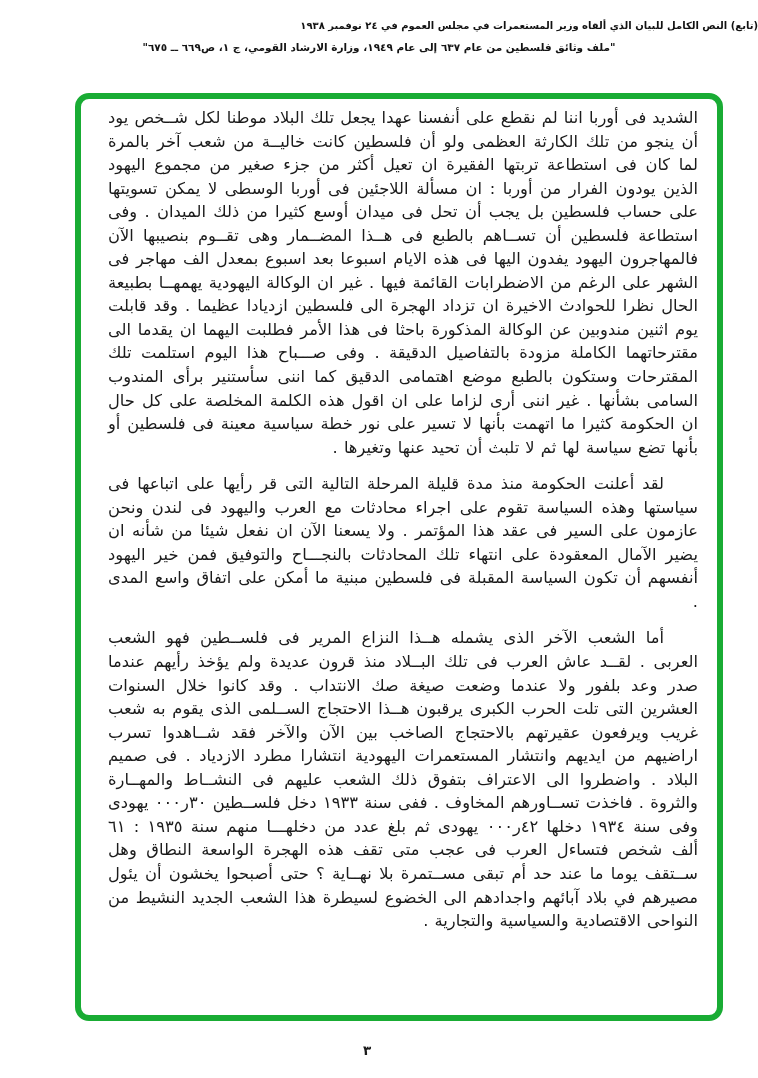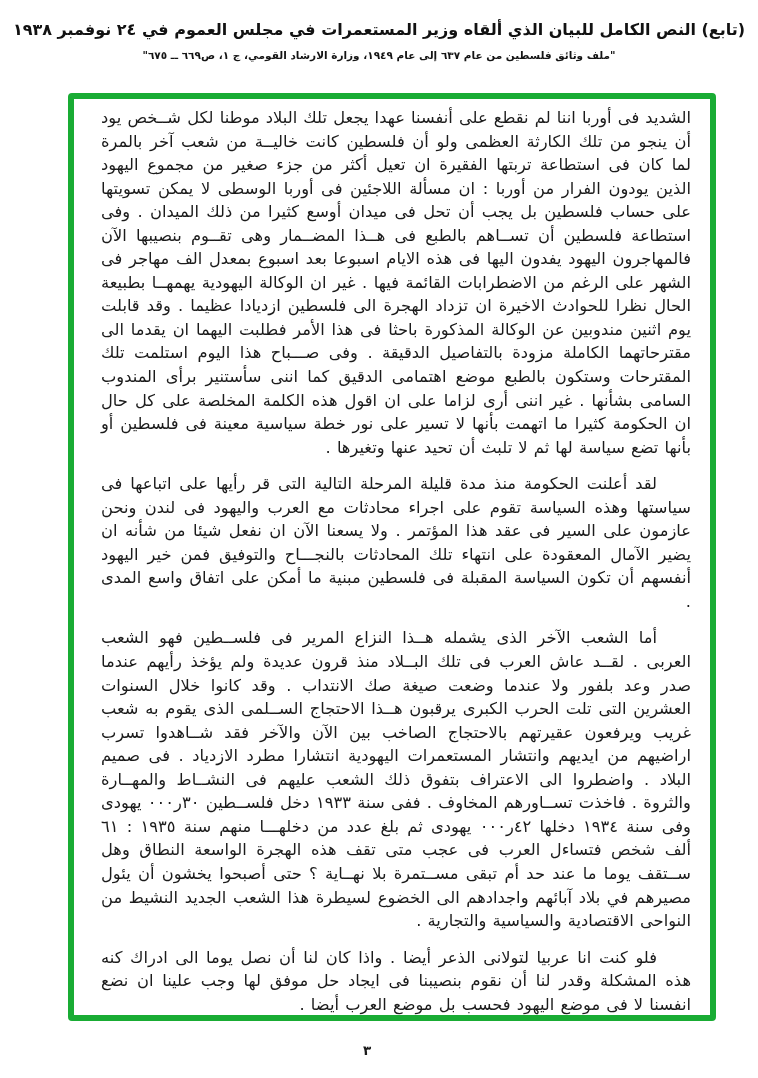--- a/index.html
+++ b/index.html
@@ -20,42 +20,43 @@
   }
   .header {
     position: absolute;
     top: 20px;
     left: 0;
     right: 0;
     text-align: center;
     direction: rtl;
   }
   .title {
-    font-size: 16px;
+    font-size: 10px;
     font-weight: bold;
     color: #121212;
     letter-spacing: 0;
     white-space: nowrap;
+    text-align: right;
   }
   .source {
     margin-top: 10px;
     font-size: 10.5px;
     font-weight: bold;
     color: #141414;
     white-space: nowrap;
   }
   .frame {
     position: absolute;
-    left: 68px;
+    left: 75px;
     top: 93px;
     width: 648px;
     height: 928px;
     box-sizing: border-box;
     border: 6px solid #19ac34;
-    border-radius: 4px;
+    border-radius: 14px;
     background: #ffffff;
     padding: 7px 19px 0 27px;
   }
   .doc-text {
     direction: rtl;
     text-align: justify;
     font-size: 16.3px;
     line-height: 23.55px;
     color: #1b1b1b;
     word-spacing: 1px;
@@ -87,19 +88,18 @@
   <div class="header">
     <div class="title">(تابع) النص الكامل للبيان الذي ألقاه وزير المستعمرات في مجلس العموم في ٢٤ نوفمبر ١٩٣٨</div>
     <div class="source">"ملف وثائق فلسطين من عام ٦٣٧ إلى عام ١٩٤٩، وزارة الارشاد القومي، ج ١، ص٦٦٩ ــ ٦٧٥"</div>
   </div>
 
   <div class="frame">
     <div class="doc-text">
       <p>الشديد فى أوربا اننا لم نقطع على أنفسنا عهدا يجعل تلك البلاد موطنا لكل شــخص يود أن ينجو من تلك الكارثة العظمى ولو أن فلسطين كانت خاليــة من شعب آخر بالمرة لما كان فى استطاعة تربتها الفقيرة ان تعيل أكثر من جزء صغير من مجموع اليهود الذين يودون الفرار من أوربا : ان مسألة اللاجئين فى أوربا الوسطى لا يمكن تسويتها على حساب فلسطين بل يجب أن تحل فى ميدان أوسع كثيرا من ذلك الميدان . وفى استطاعة فلسطين أن تســاهم بالطبع فى هــذا المضــمار وهى تقــوم بنصيبها الآن فالمهاجرون اليهود يفدون اليها فى هذه الايام اسبوعا بعد اسبوع بمعدل الف مهاجر فى الشهر على الرغم من الاضطرابات القائمة فيها . غير ان الوكالة اليهودية يهمهــا بطبيعة الحال نظرا للحوادث الاخيرة ان تزداد الهجرة الى فلسطين ازديادا عظيما . وقد قابلت يوم اثنين مندوبين عن الوكالة المذكورة باحثا فى هذا الأمر فطلبت اليهما ان يقدما الى مقترحاتهما الكاملة مزودة بالتفاصيل الدقيقة . وفى صـــباح هذا اليوم استلمت تلك المقترحات وستكون بالطبع موضع اهتمامى الدقيق كما اننى سأستنير برأى المندوب السامى بشأنها . غير اننى أرى لزاما على ان اقول هذه الكلمة المخلصة على كل حال ان الحكومة كثيرا ما اتهمت بأنها لا تسير على نور خطة سياسية معينة فى فلسطين أو بأنها تضع سياسة لها ثم لا تلبث أن تحيد عنها وتغيرها .</p>
       <p class="indent">لقد أعلنت الحكومة منذ مدة قليلة المرحلة التالية التى قر رأيها على اتباعها فى سياستها وهذه السياسة تقوم على اجراء محادثات مع العرب واليهود فى لندن ونحن عازمون على السير فى عقد هذا المؤتمر . ولا يسعنا الآن ان نفعل شيئا من شأنه ان يضير الآمال المعقودة على انتهاء تلك المحادثات بالنجـــاح والتوفيق فمن خير اليهود أنفسهم أن تكون السياسة المقبلة فى فلسطين مبنية ما أمكن على اتفاق واسع المدى .</p>
       <p class="indent">أما الشعب الآخر الذى يشمله هــذا النزاع المرير فى فلســطين فهو الشعب العربى . لقــد عاش العرب فى تلك البــلاد منذ قرون عديدة ولم يؤخذ رأيهم عندما صدر وعد بلفور ولا عندما وضعت صيغة صك الانتداب . وقد كانوا خلال السنوات العشرين التى تلت الحرب الكبرى يرقبون هــذا الاحتجاج الســلمى الذى يقوم به شعب غريب ويرفعون عقيرتهم بالاحتجاج الصاخب بين الآن والآخر فقد شــاهدوا تسرب اراضيهم من ايديهم وانتشار المستعمرات اليهودية انتشارا مطرد الازدياد . فى صميم البلاد . واضطروا الى الاعتراف بتفوق ذلك الشعب عليهم فى النشــاط والمهــارة والثروة . فاخذت تســاورهم المخاوف . ففى سنة ١٩٣٣ دخل فلســطين ٣٠ر٠٠٠ يهودى وفى سنة ١٩٣٤ دخلها ٤٢ر٠٠٠ يهودى ثم بلغ عدد من دخلهـــا منهم سنة ١٩٣٥ : ٦١ ألف شخص فتساءل العرب فى عجب متى تقف هذه الهجرة الواسعة النطاق وهل ســتقف يوما ما عند حد أم تبقى مســتمرة بلا نهــاية ؟ حتى أصبحوا يخشون أن يئول مصيرهم في بلاد آبائهم واجدادهم الى الخضوع لسيطرة هذا الشعب الجديد النشيط من النواحى الاقتصادية والسياسية والتجارية .</p>
-      <p class="indent">فلو كنت انا عربيا لتولانى الذعر أيضا . واذا كان لنا أن نصل يوما الى ادراك كنه هذه المشكلة وقدر لنا أن نقوم بنصيبنا فى ايجاد حل موفق لها وجب علينا ان نضع انفسنا لا فى موضع اليهود فحسب بل موضع العرب أيضا .</p>
     </div>
   </div>
 
   <div class="page-number">٣</div>
 
 </div>
 
 </body></html>

